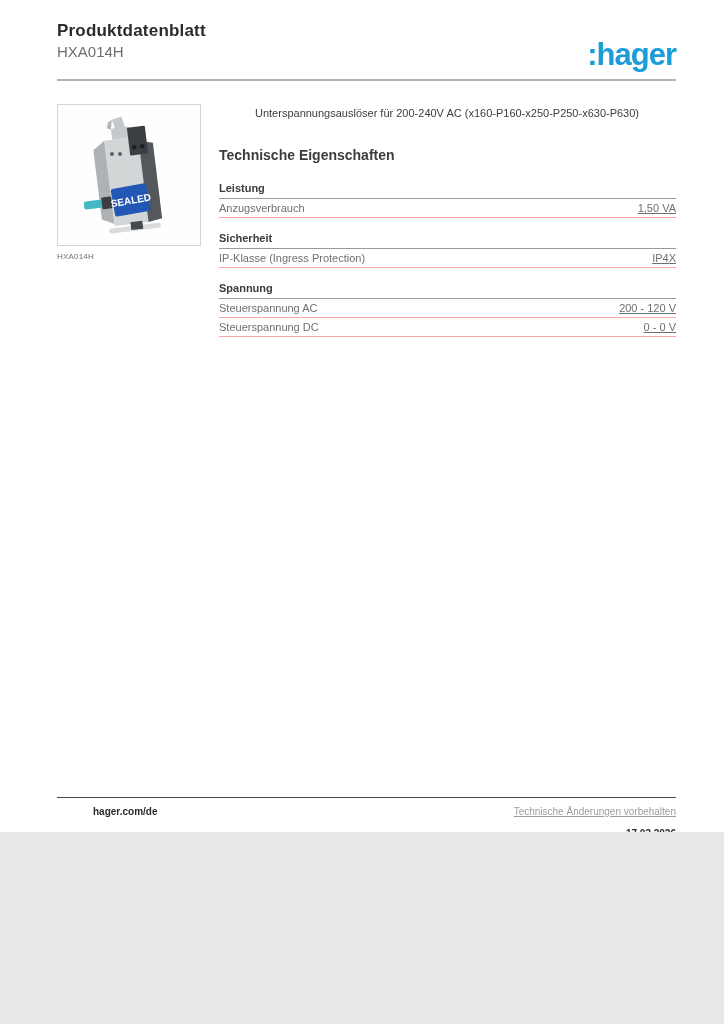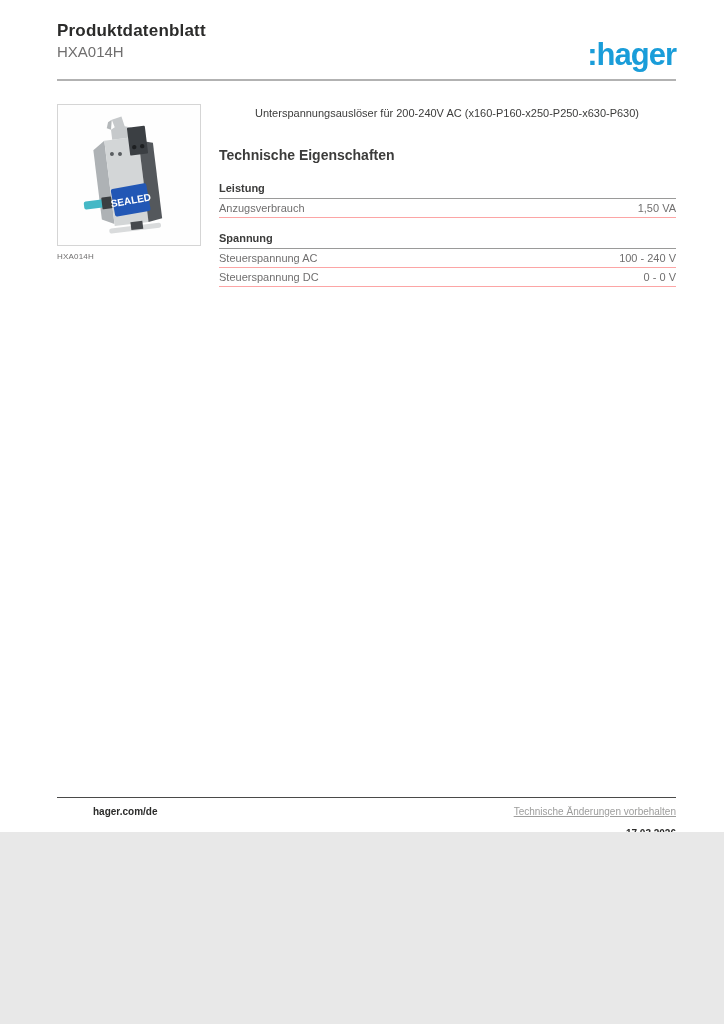--- a/index.html
+++ b/index.html
@@ -30,21 +30,21 @@
   .tech-heading { font-size:14px; font-weight:bold; color:#3c3c3b; margin-top:27px; }
 
   .specs { margin-top:19px; }
   .spec-section { margin-top:14px; }
   .spec-section:first-child { margin-top:0; }
   .spec-header { font-size:11px; font-weight:bold; color:#3c3c3b;
     padding-bottom:4px; border-bottom:1px solid #9a9a99; }
   .spec-row { display:flex; justify-content:space-between; align-items:baseline;
     font-size:11px; color:#706f6f; padding:3px 0 3px; border-bottom:1px solid #fca5a5; }
   .spec-label { text-align:left; }
-  .spec-value { text-align:right; white-space:nowrap; }
+  .spec-value { text-align:right; white-space:nowrap;text-decoration:underline; }
 
   
   .footer { position:absolute; left:57px; right:48px; bottom:14px; }
   .footer-rule { border-top:1px solid #4a4a49; }
   .footer-content { position:relative; margin-top:8px; font-size:10px; height:12px; }
   .footer-left { position:absolute; left:0; top:0; font-weight:bold; color:#2b2b2a;margin-left:36px; }
   .footer-center { position:absolute; left:0; right:0; top:0; text-align:right; color:#9d9d9c;text-decoration:underline; }
   .footer-right { position:absolute; right:0; top:0; font-weight:bold; color:#2b2b2a;margin-top:22px; }
 </style>
 </head>
@@ -106,24 +106,31 @@
       <div class="tech-heading">Technische Eigenschaften</div>
       <div class="specs">
           <div class="spec-section">
             <div class="spec-header">Leistung</div>
             <div class="spec-row">
               <span class="spec-label">Anzugsverbrauch</span>
               <span class="spec-value">1,50 VA</span>
             </div>
           </div>
           <div class="spec-section">
+            <div class="spec-header">Sicherheit</div>
+            <div class="spec-row">
+              <span class="spec-label">IP-Klasse (Ingress Protection)</span>
+              <span class="spec-value">IP4X</span>
+            </div>
+          </div>
+          <div class="spec-section">
             <div class="spec-header">Spannung</div>
             <div class="spec-row">
               <span class="spec-label">Steuerspannung AC</span>
-              <span class="spec-value">100 - 240 V</span>
+              <span class="spec-value">200 - 120 V</span>
             </div>
             <div class="spec-row">
               <span class="spec-label">Steuerspannung DC</span>
               <span class="spec-value">0 - 0 V</span>
             </div>
           </div>
         </div>
     </div>
   </div>
 

